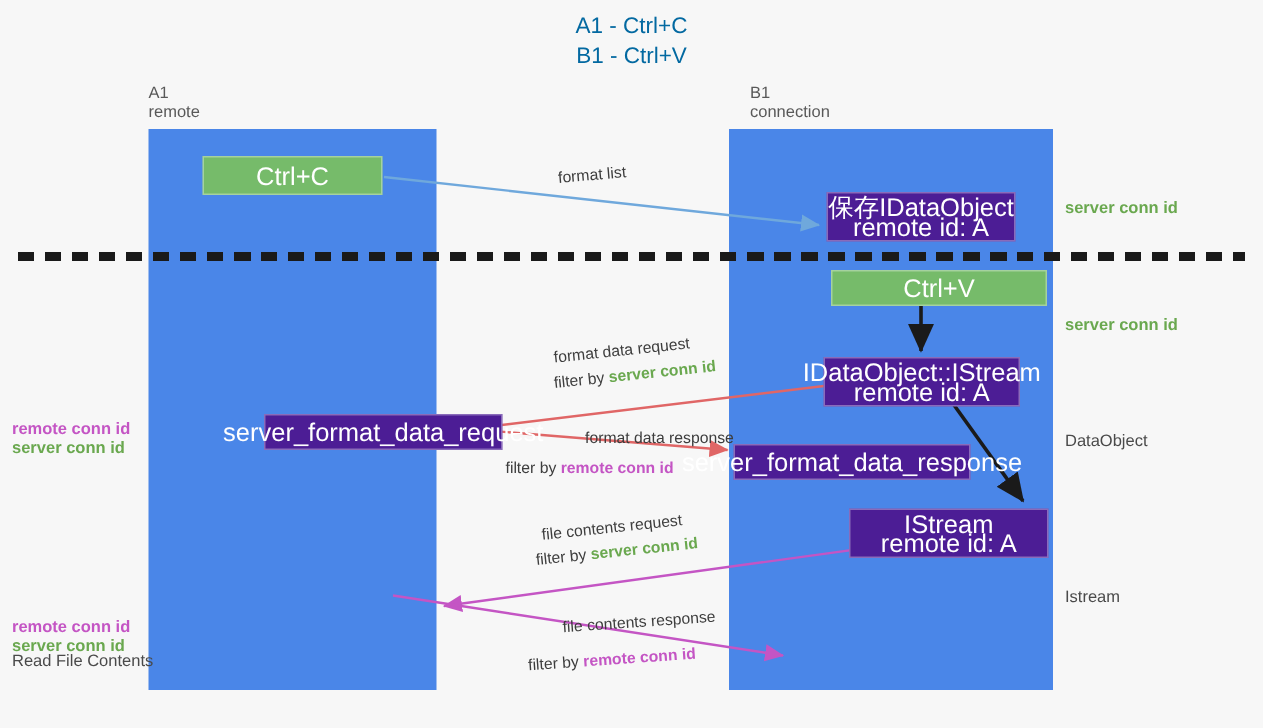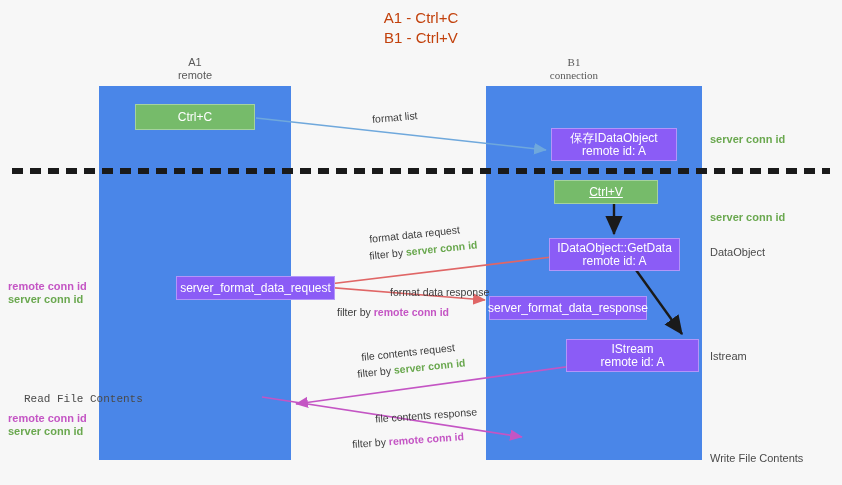--- a/index.html
+++ b/index.html
@@ -6,64 +6,64 @@
   html, body {
     width: 842px; height: 485px;
     background: #f7f7f7;
     font-family: "Liberation Sans", sans-serif;
     overflow: hidden;
   }
   #stage { position: relative; width: 842px; height: 485px; }
 
   .title {
     position: absolute; left: 0; top: 8px; width: 842px;
-    text-align: center; color: #c2410c;
+    text-align: center; color: #0369a1;
     font-size: 15px; line-height: 20px;
     white-space: pre-line;
   }
 
   .lane {
     position: absolute; top: 86px; height: 374px;
     background: #4a86e8;
   }
   .lane-a { left: 99px; width: 192px; }
   .lane-b { left: 486px; width: 216px; }
 
   .lane-head {
-    position: absolute; top: 56px; text-align: center;
+    position: absolute; top: 56px; text-align: left;
     color: #595959; font-size: 11px; line-height: 13px;
     white-space: pre-line;
   }
   .lane-head-a { left: 99px; width: 192px; }
-  .lane-head-b { left: 466px; width: 216px; font-family: Liberation Serif, serif; }
+  .lane-head-b { left: 500px; width: 216px; }
 
   .divider {
     position: absolute; left: 12px; top: 168px; width: 818px; height: 6px;
     background-image: repeating-linear-gradient(to right,
         #1a1a1a 0px, #1a1a1a 11px, rgba(0,0,0,0) 11px, rgba(0,0,0,0) 18px);
   }
 
   .box {
     position: absolute;
     display: flex; flex-direction: column;
     align-items: center; justify-content: center;
-    color: #ffffff; font-size: 12px; line-height: 13px;
+    color: #ffffff; font-size: 17px; line-height: 13px;
     text-align: center; white-space: pre-line;
     border: 1px solid rgba(255,255,255,0.35);
   }
   .box-green { background: #6aa84f; background: #76bb6a; }
-  .box-orange { background: #8b5cf6; }
+  .box-orange { background: #4c1d95; }
 
   .side-label {
     position: absolute; font-size: 11px; line-height: 14px;
     white-space: pre-line;
   }
   .c-green { color: #6aa84f; font-weight: bold; }
   .c-purple { color: #c455c4; font-weight: bold; }
-  .c-dark { color: #4a4a4a; }
+  .c-dark { color: #4a4a4a; margin-top: 42px; }
 
   .edge-label {
     position: absolute; font-size: 10.5px; line-height: 14px;
     color: #3d3d3d; white-space: nowrap;
   }
   .g { color: #6aa84f; font-weight: bold; }
   .p { color: #c455c4; font-weight: bold; }
 
   svg.arrows {
     position: absolute; left: 0; top: 0;
@@ -116,23 +116,23 @@
     <line x1="682" y1="351" x2="296" y2="404" stroke="#c455c4" stroke-width="1.6" marker-end="url(#ah-magenta)"></line>
 
     <line x1="262" y1="397" x2="522" y2="437" stroke="#c455c4" stroke-width="1.6" marker-end="url(#ah-magenta)"></line>
   </svg>
 
   <div class="box box-green" style="left:135px; top:104px; width:120px; height:26px;">Ctrl+C</div>
 
   <div class="box box-orange" style="left:551px; top:128px; width:126px; height:33px;">保存IDataObject
 remote id: A</div>
 
-  <div class="box box-green" style="left:554px; top:180px; width:104px; height:24px;text-decoration:underline;">Ctrl+V</div>
+  <div class="box box-green" style="left:554px; top:180px; width:144px; height:24px;">Ctrl+V</div>
 
-  <div class="box box-orange" style="left:549px; top:238px; width:131px; height:33px;">IDataObject::GetData
+  <div class="box box-orange" style="left:549px; top:238px; width:131px; height:33px;">IDataObject::IStream
 remote id: A</div>
 
   <div class="box box-orange" style="left:566px; top:339px; width:133px; height:33px;">IStream
 remote id: A</div>
 
   <div class="box box-orange" style="left:129px; top:276px; width:159px; height:24px;margin-left:47px;">server_format_data_request</div>
 
   <div class="box box-orange" style="left:489px; top:296px; width:158px; height:24px;">server_format_data_response</div>
 
 
@@ -157,21 +157,21 @@
   </div>
 
   <div class="edge-label" style="left:375px; top:408px; transform:rotate(-4deg);">file contents response</div>
   <div class="edge-label" style="left:352px; top:433px; transform:rotate(-4deg);">
     <span>filter by </span><span class="p">remote conn id</span>
   </div>
 
   <div class="side-label c-purple" style="left:8px; top:279px;">remote conn id</div>
   <div class="side-label c-green" style="left:8px; top:292px;">server conn id</div>
 
-  <div class="side-label c-dark" style="left:24px; top:392px;font-family:Liberation Mono, monospace;">Read File Contents</div>
+  <div class="side-label c-dark" style="left:8px; top:392px;">Read File Contents</div>
   <div class="side-label c-purple" style="left:8px; top:411px;">remote conn id</div>
   <div class="side-label c-green" style="left:8px; top:424px;">server conn id</div>
 
   <div class="side-label c-green" style="left:710px; top:132px;">server conn id</div>
   <div class="side-label c-green" style="left:710px; top:210px;">server conn id</div>
   <div class="side-label c-dark" style="left:710px; top:245px;">DataObject</div>
   <div class="side-label c-dark" style="left:710px; top:349px;">Istream</div>
   <div class="side-label c-dark" style="left:710px; top:451px;">Write File Contents</div>
 
 </div>

